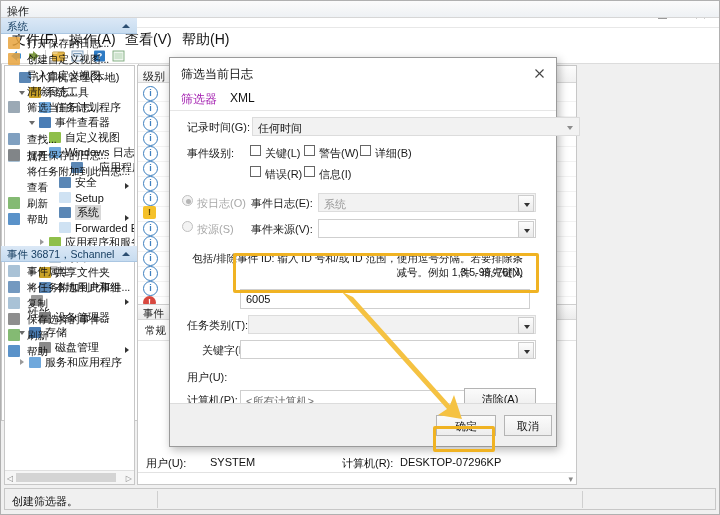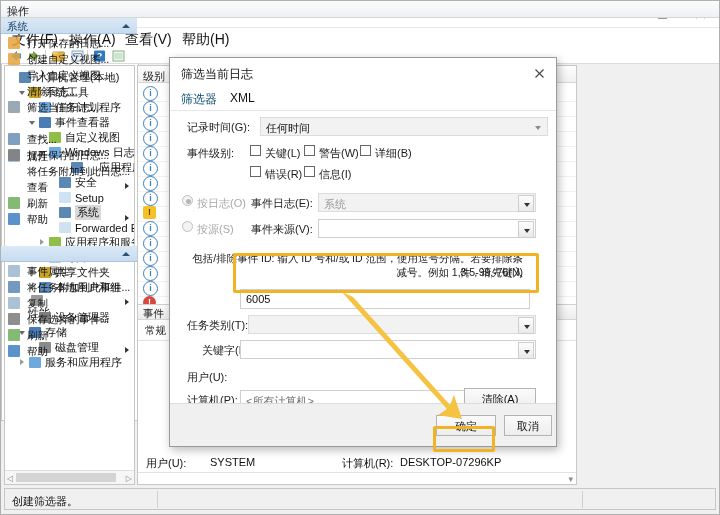--- a/index.html
+++ b/index.html
@@ -102,21 +102,21 @@
        border:1px solid #9a9a9a;box-sizing:border-box;box-shadow:2px 3px 9px rgba(0,0,0,.28);}
   #dlg .dtitlebar{position:absolute;left:0;top:0;width:100%;height:30px;background:#fff;
                   box-sizing:border-box;}
   #dlg .dtitle{position:absolute;left:11px;top:8px;font-size:12px;color:#111;}
   #dlg .dclose{position:absolute;right:0;top:0;width:34px;height:30px;display:flex;
                align-items:center;justify-content:center;color:#444;font-size:13px;}
   .dbody{position:absolute;left:0;top:30px;width:100%;height:317px;background:#fff;
          box-sizing:border-box;}
   .tabstrip{position:absolute;left:0;top:0;width:100%;height:22px;}
   .tab{position:absolute;top:3px;font-size:12px;color:#111;}
-  .tab.active{font-weight:normal;color:#0c4a6e;}
+  .tab.active{font-weight:normal;color:#a21caf;}
   .tab.active:after{content:"";position:absolute;left:-3px;right:-3px;bottom:-4px;height:2px;background:#fff;}
   .tabline{position:absolute;left:0;top:22px;width:100%;height:1px;background:#e6e6e6;}
   .flbl{position:absolute;font-size:11px;color:#1a1a1a;white-space:nowrap;}
   .flbl.dim{color:#a8a8a8;}
   .finput{position:absolute;background:#fff;border:1px solid #cfcfcf;box-sizing:border-box;
           height:19px;font-size:11px;color:#111;}
   .finput .val{position:absolute;left:5px;top:3px;font-size:11px;color:#111;}
   .finput .ph{position:absolute;left:5px;top:3px;font-size:11px;color:#6e6e6e;}
   .fcombo{position:absolute;height:19px;border:1px solid #cfcfcf;background:#fff;box-sizing:border-box;}
   .fcombo.disabled{background:#f2f2f2;border-color:#dcdcdc;}
@@ -449,20 +449,21 @@
           <i class="ai" style="background: rgb(111, 174, 90); opacity: 0.85;"></i>
           <span class="al">刷新</span>
         </div>
         <div class="act-item" style="top: 210px;">
           <i class="ai" style="background: rgb(61, 127, 191); opacity: 0.85;"></i>
           <span class="al">帮助</span>
           <i class="sub"></i>
         </div>
       </div>
     <div class="act-grp" style="top:245px">
+      <span>事件 36871，Schannel</span>
       <i class="caret"></i>
     </div>
     <div id="act2">
         <div class="act-item" style="top: 262px;">
           <i class="ai" style="background: rgb(154, 183, 207); opacity: 0.85;"></i>
           <span class="al">事件属性</span>
         </div>
         <div class="act-item" style="top: 278px;">
           <i class="ai" style="background: rgb(91, 135, 181); opacity: 0.85;"></i>
           <span class="al">将任务附加到此事件...</span>
@@ -506,21 +507,21 @@
     </div>
 
     <div class="dbody">
       <div class="tabstrip">
         <div class="tab active" style="left:11px">筛选器</div>
         <div class="tab" style="left:60px">XML</div>
       </div>
       <div class="tabline"></div>
 
       <div class="flbl" style="left:17px;top:32px">记录时间(G):</div>
-      <div class="fcombo disabled" style="left:90px;top:29px;width:288px">
+      <div class="fcombo disabled" style="left:82px;top:29px;width:328px">
         <div class="val">任何时间</div>
         <i class="cbtn flat"></i>
       </div>
 
       <div class="flbl" style="left:17px;top:58px">事件级别:</div>
       <div class="chk" style="left:80px;top:57px"></div>
       <div class="flbl" style="left:95px;top:58px">关键(L)</div>
       <div class="chk" style="left:134px;top:57px"></div>
       <div class="flbl" style="left:149px;top:58px">警告(W)</div>
       <div class="chk" style="left:190px;top:57px"></div>

